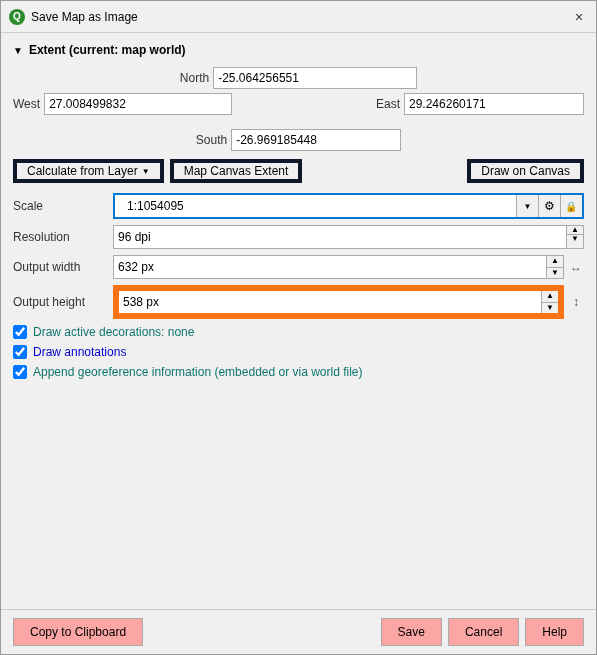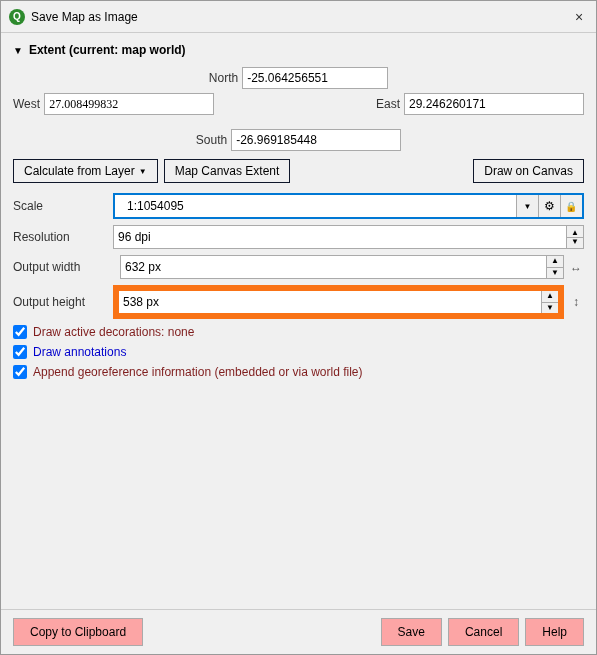--- a/index.html
+++ b/index.html
@@ -123,21 +123,21 @@
       gap: 4px;
     }
     .buttons-row {
       display: flex;
       gap: 6px;
       margin-bottom: 10px;
       align-items: center;
     }
     .btn {
       height: 24px;
-      border: 1px solid #0f172a;
+      border: 4px solid #0f172a;
       background: #f0f0f0;
       padding: 0 10px;
       font-size: 12px;
       cursor: pointer;
       display: flex;
       align-items: center;
       gap: 2px;
     }
     .btn-dropdown {
       display: flex;
@@ -154,21 +154,21 @@
     }
     .form-label {
       width: 100px;
       font-size: 12px;
       color: #333;
       flex-shrink: 0;
     }
     .spinbox-container {
       display: flex;
       flex: 1;
-      align-items: center;
+      align-items: flex-start;
     }
     .spinbox-input {
       flex: 1;
       height: 22px;
       border: none;
       border-right: 1px solid #aaa;
       background: white;
       padding: 2px 4px;
       font-size: 12px;
     }
@@ -244,21 +244,21 @@
       gap: 6px;
       margin-bottom: 6px;
     }
     .checkbox-row input[type="checkbox"] {
       width: 14px;
       height: 14px;
       cursor: pointer;
     }
     .checkbox-label {
       font-size: 12px;
-      color: #7f1d1d;
+      color: #0f766e;
     }
     .checkbox-label.blue {
       color: #0000cc;
       text-decoration: none;
     }
     .spacer {
       flex: 1;
     }
     .footer {
       border-top: 1px solid #ccc;
@@ -293,28 +293,28 @@
   <div class="content">
 
     <div class="section-header">
       <span class="arrow">▼</span>
       <span>Extent (current: map world)</span>
     </div>
 
     <div class="north-row">
       <div class="north-row-inner">
         <span class="coord-label">North</span>
-        <input class="coord-input" type="text" style="width: 146px;" value="-25.064256551">
+        <input class="coord-input" type="text" style="width: 204px;" value="-25.064256551">
       </div>
     </div>
 
     <div class="middle-row">
       <div class="west-group">
         <span class="coord-label">West</span>
-        <input class="coord-input" type="text" style="width: 170px; font-family: Liberation Serif, serif;" value="27.008499832">
+        <input class="coord-input" type="text" style="width: 188px;" value="27.008499832">
       </div>
       <div class="east-group">
         <span class="coord-label">East</span>
         <input class="coord-input" type="text" style="width: 180px;" value="29.246260171">
       </div>
     </div>
 
     <div class="south-row">
       <div class="south-row-inner">
         <span class="coord-label">South</span>
@@ -355,21 +355,21 @@
         <div class="spinbox-buttons">
           <button class="spinbox-btn">▲</button>
           <button class="spinbox-btn" style="border-top:1px solid #aaa;">▼</button>
         </div>
       </div>
     </div>
 
     <div class="form-row">
       <span class="form-label">Output width</span>
       <div style="flex:1; display:flex; align-items:center;">
-        <div style="flex:1; display:flex; border:1px solid #aaa;margin-left:7px;">
+        <div style="flex:1; display:flex; border:1px solid #aaa;">
           <input class="spinbox-input" type="text" style="flex: 1 1 0%; height: 22px; border-top: none; border-bottom: none; border-left: none; border-image: initial; border-right: 1px solid rgb(170, 170, 170); padding: 2px 4px; font-size: 12px;" value="632 px">
           <div class="spinbox-buttons">
             <button class="spinbox-btn">▲</button>
             <button class="spinbox-btn" style="border-top:1px solid #aaa;">▼</button>
           </div>
         </div>
         <div class="lock-icon">
           <span style="font-size:12px;">↔</span>
         </div>
       </div>

